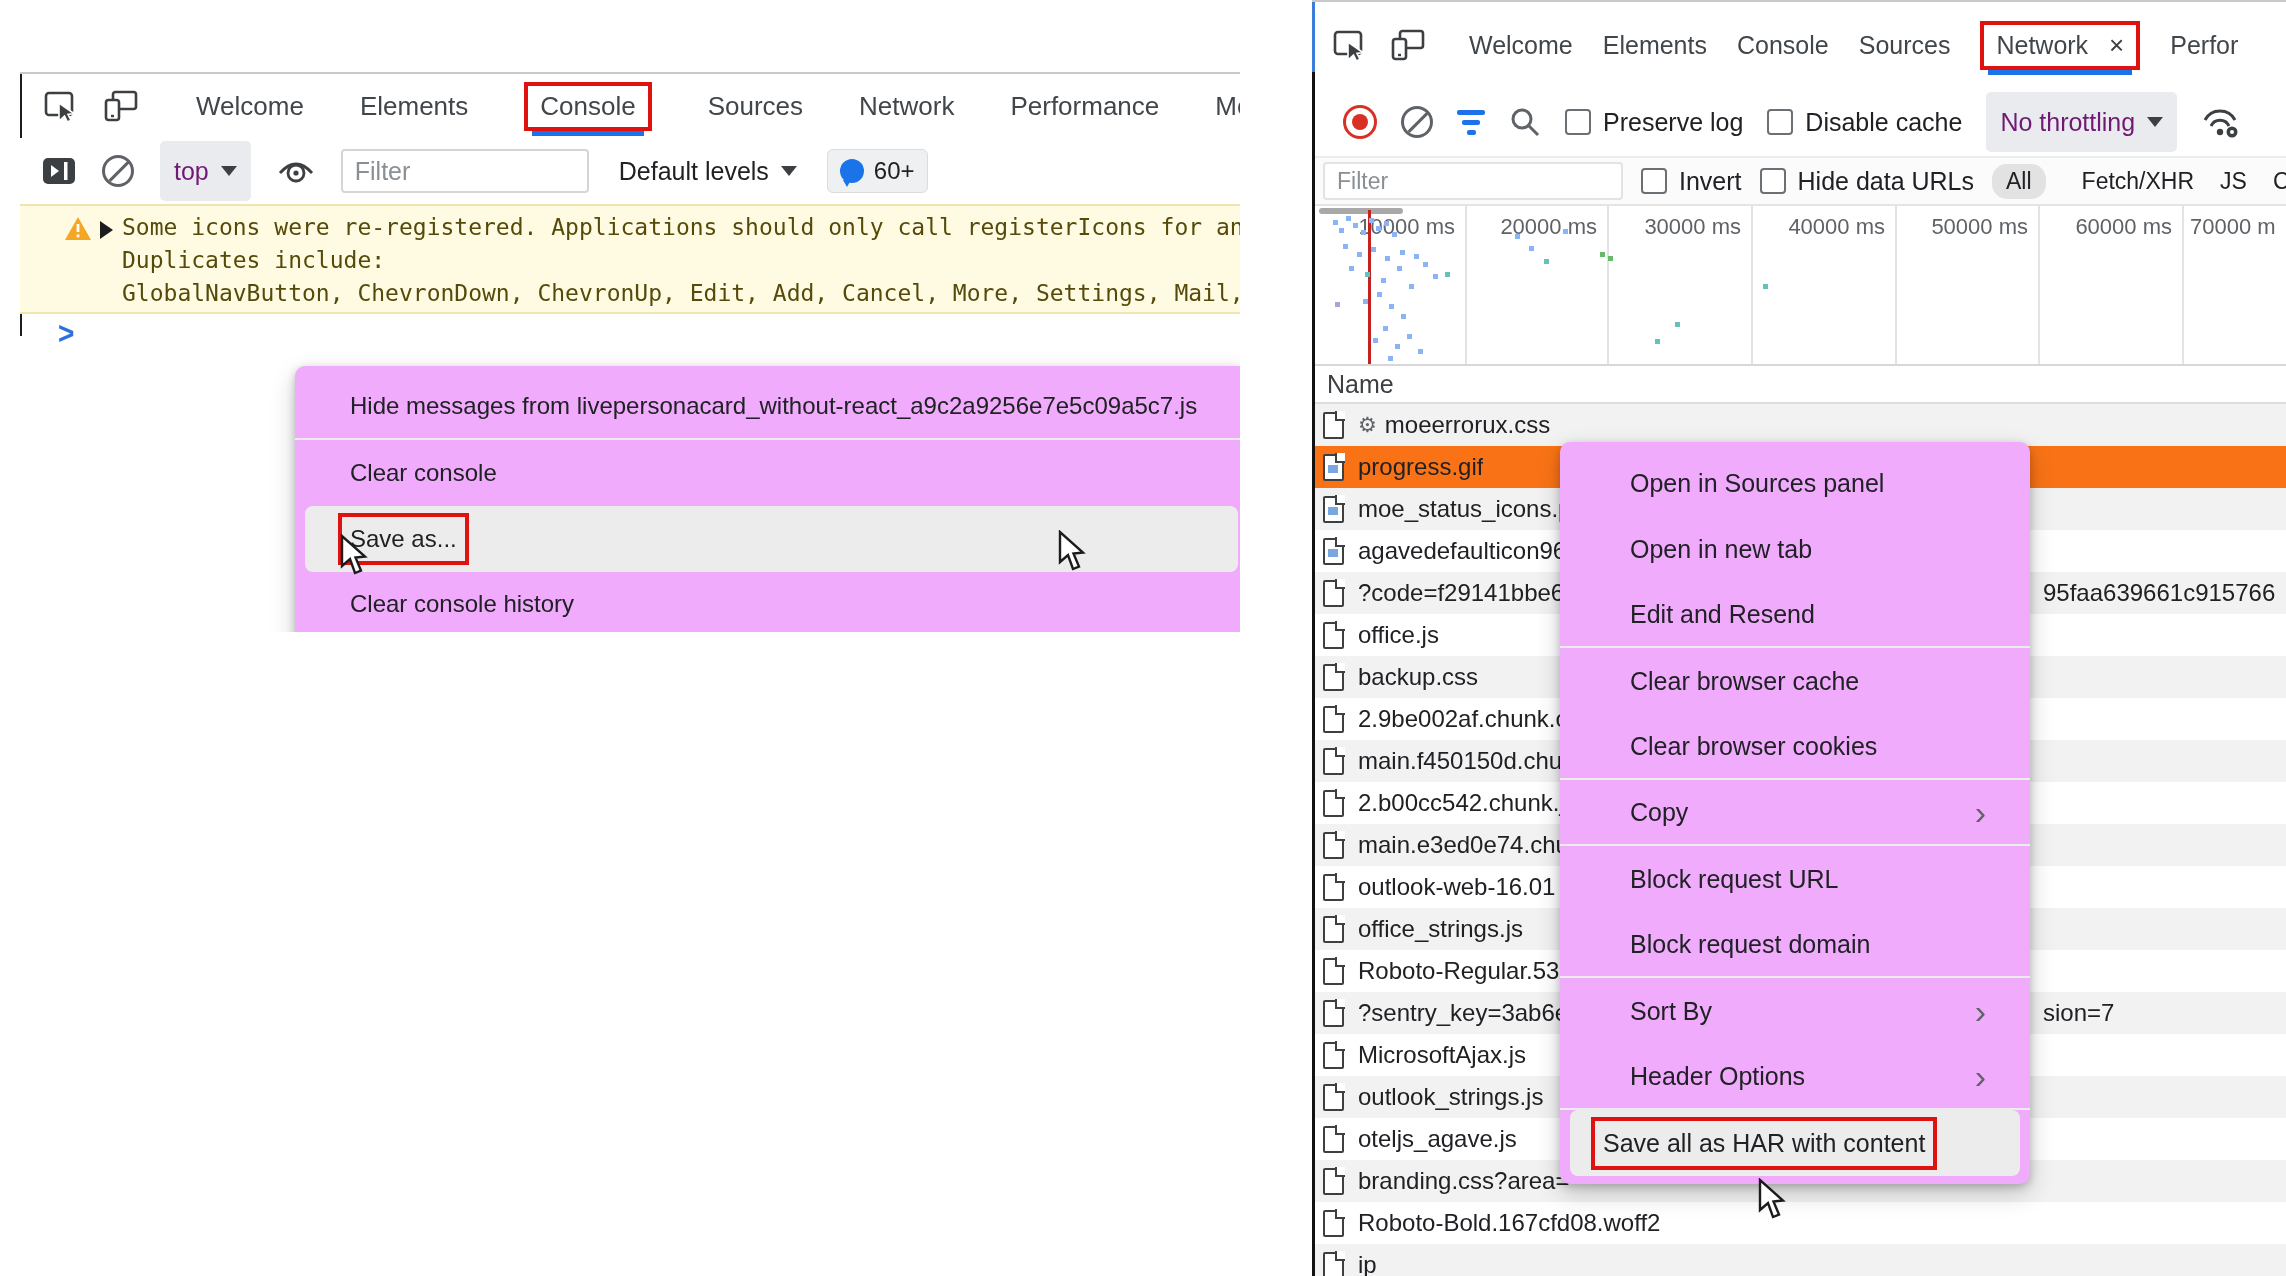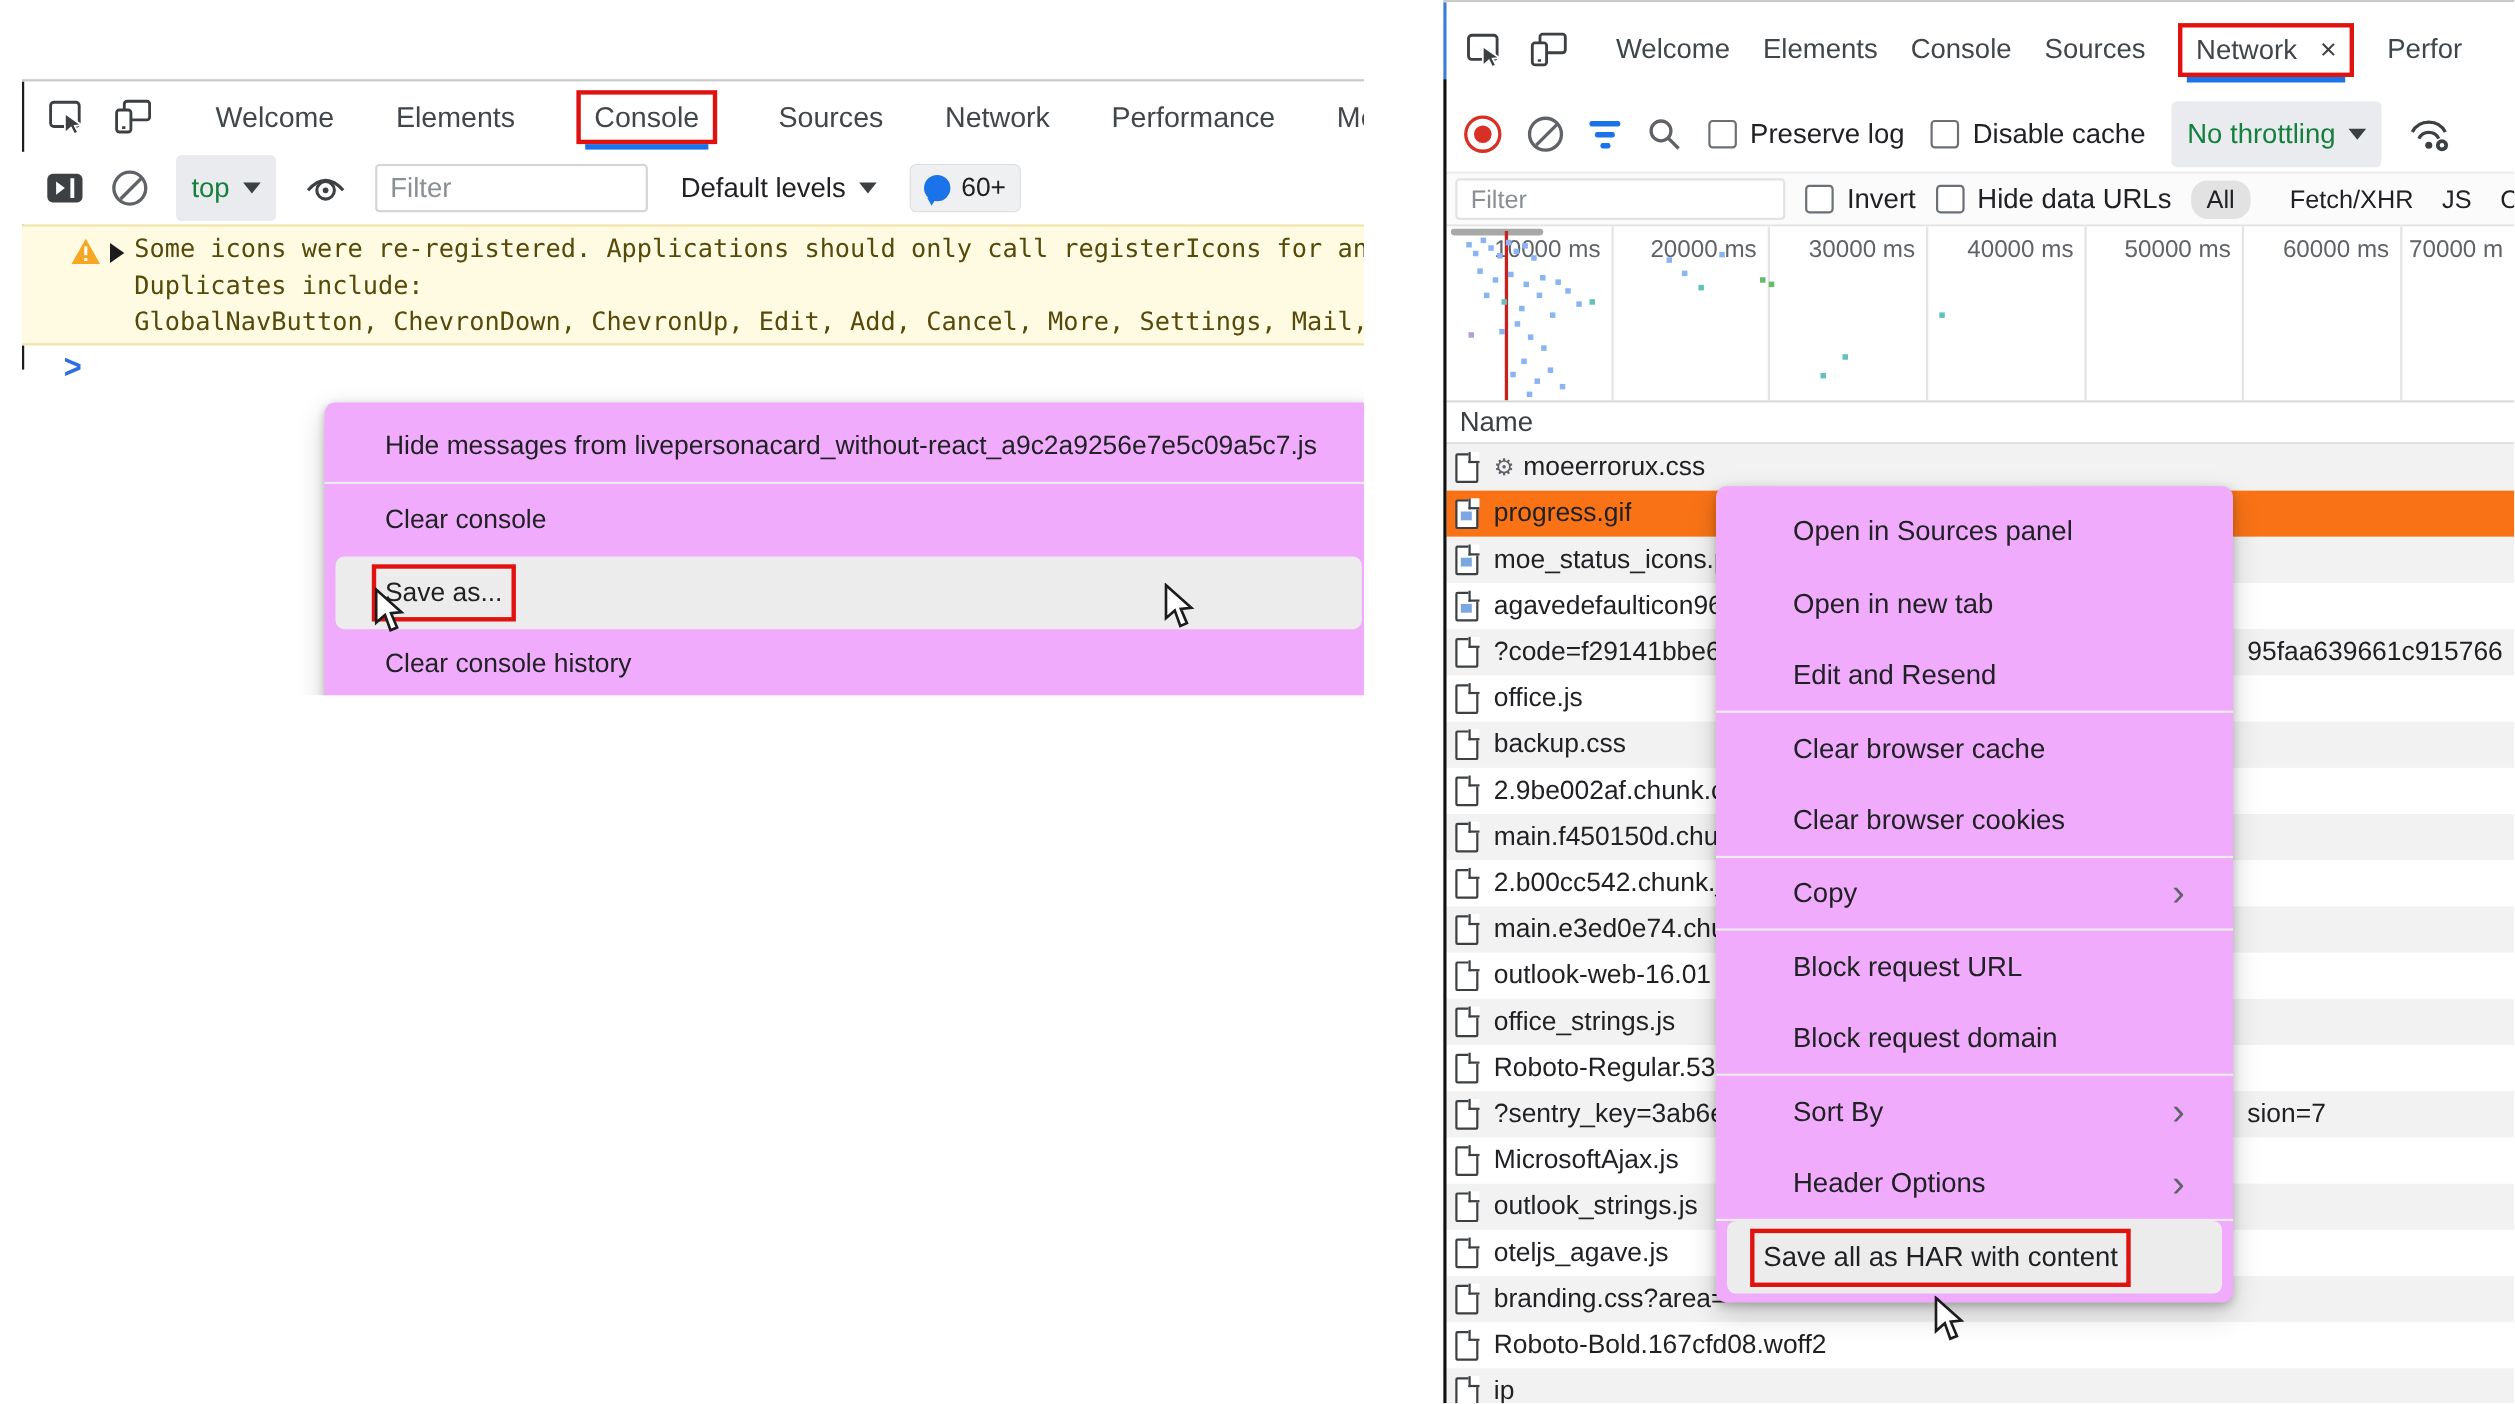--- a/index.html
+++ b/index.html
@@ -15,21 +15,21 @@
   .panel-icons { display:flex; align-items:center; gap:26px; margin-left:24px; }
   .tabs { display:flex; align-items:center; margin-left:58px; column-gap:56px; }
   .tab { position:relative; font-size:26px; color:#41464b; white-space:nowrap; cursor:default; }
   .tab.boxed { border:4px solid #e01210; padding:5px 12px; }
   .tab.selected::after { content:''; position:absolute; left:4px; right:4px; bottom:-12px; height:5px; background:#1a73e8; }
   .tab.boxed.selected::after { bottom:-9px; }
   .tab-close { margin-left:14px; color:#3c4043; font-size:26px; }
 
   .lp-tools { position:absolute; top:64px; left:0; right:0; height:66px; display:flex; align-items:center; background:#fff; }
   .icon-btn { display:inline-flex; align-items:center; justify-content:center; }
-  .chip { background:#e9ebee; border-radius:5px; height:60px; display:inline-flex; align-items:center; gap:12px; padding:0 14px; font-size:25px; color:#15803d; }
+  .chip { background:#e9ebee; border-radius:5px; height:60px; display:inline-flex; align-items:center; gap:12px; padding:0 14px; font-size:25px; color:#701a75; }
   .caret { width:0; height:0; border-left:8px solid transparent; border-right:8px solid transparent; border-top:10px solid #3c4043; }
   .filter-input { width:248px; height:44px; border:2px solid #d5d5d5; border-radius:4px; font-size:25px; padding:0 12px; color:#202124; font-family:"Liberation Sans",sans-serif; outline:none; background:#fff; }
   .filter-input::placeholder { color:#8a8f94; }
   .levels { display:inline-flex; align-items:center; gap:12px; font-size:25px; color:#202124; }
   .badge-pill { background:#eef0f2; border:1px solid #dadce0; border-radius:6px; height:44px; display:inline-flex; align-items:center; gap:10px; padding:0 12px; font-size:24px; color:#202124; }
   .chat-dot { width:24px; height:24px; border-radius:50%; background:#1a73e8; position:relative; }
   .chat-dot::after { content:''; position:absolute; left:3px; bottom:-4px; border-left:4px solid transparent; border-right:4px solid transparent; border-top:7px solid #1a73e8; }
 
   .warn { position:absolute; top:130px; left:0; right:0; height:110px; background:#fffbe3; border-top:2px solid #efe5ae; border-bottom:2px solid #efe5ae; font-family:"DejaVu Sans Mono", monospace; font-size:23px; color:#564a0a; }
   .warn-line { position:absolute; left:102px; white-space:nowrap; }
@@ -53,21 +53,21 @@
   
   .rp { position:absolute; left:1312px; top:0; width:974px; height:1276px; overflow:hidden; background:#fff; border-top:2px solid #c9c9c9; }
   .edge-blue { position:absolute; left:0; top:0; width:3px; height:70px; background:#3b7dd8; z-index:6; }
   .edge-black { position:absolute; left:0; top:70px; width:3px; height:1206px; background:#111; z-index:6; }
 
   .rp .tabbar { position:absolute; top:0; left:3px; right:0; height:86px; background:#fff; }
   .rp .panel-icons { margin-left:18px; gap:24px; }
   .rp .tabs { margin-left:44px; column-gap:30px; }
   .rp .tab { font-size:25px; }
 
-  .rp-tools { position:absolute; top:86px; left:3px; right:0; height:70px; display:flex; align-items:center; gap:24px; padding-left:16px; background:#fff; border-bottom:2px solid #ececec; }
+  .rp-tools { position:absolute; top:86px; left:3px; right:0; height:70px; display:flex; align-items:center; gap:24px; padding-left:28px; background:#fff; border-bottom:2px solid #ececec; }
   .rec { width:34px; height:34px; border:3px solid #d93025; border-radius:50%; position:relative; flex:0 0 auto; }
   .rec::after { content:''; position:absolute; left:6px; top:6px; width:16px; height:16px; border-radius:50%; background:#d93025; }
   .ban { width:32px; height:32px; border:3px solid #5f6368; border-radius:50%; position:relative; flex:0 0 auto; }
   .ban::after { content:''; position:absolute; left:13px; top:-1px; width:3px; height:28px; background:#5f6368; transform:rotate(45deg); }
   .funnel { display:inline-flex; flex-direction:column; gap:5px; align-items:center; }
   .funnel i { display:block; height:5px; background:#1a73e8; border-radius:2px; }
   .funnel i:nth-child(1){width:28px;} .funnel i:nth-child(2){width:18px;} .funnel i:nth-child(3){width:9px;}
   .cbx { width:26px; height:26px; border:2.5px solid #6b7075; border-radius:4px; background:#fff; flex:0 0 auto; }
   .cb-group { display:inline-flex; align-items:center; gap:12px; font-size:25px; color:#202124; white-space:nowrap; }
 

